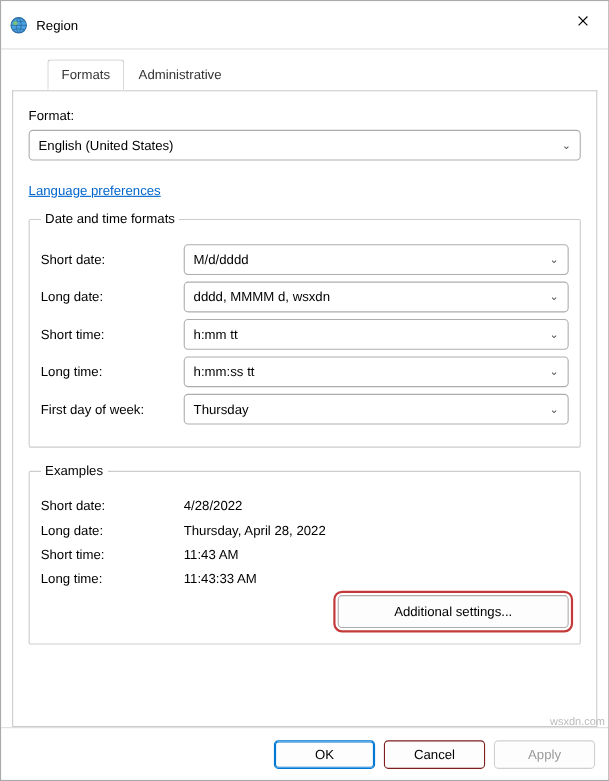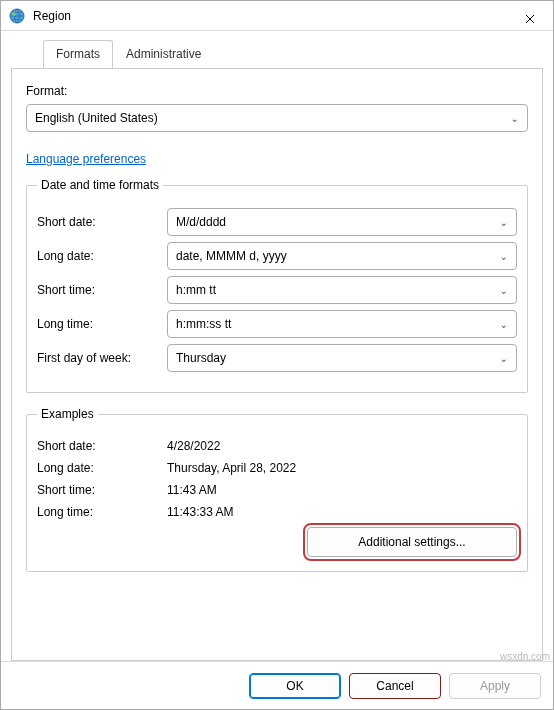--- a/index.html
+++ b/index.html
@@ -15,21 +15,21 @@
   }
   .window {
     width: 554px;
     height: 710px;
     border: 1px solid #aaa;
     background: #fff;
     display: flex;
     flex-direction: column;
   }
   .titlebar {
-    height: 30px;
+    height: 44px;
     display: flex;
     align-items: center;
     padding: 0 8px;
     border-bottom: 1px solid #ddd;
     position: relative;
   }
   .titlebar .icon {
     width: 16px; height: 16px; margin-right: 8px;
   }
   .titlebar .title { font-size: 12px; }
@@ -175,21 +175,21 @@
         <div class="row">
           <div class="lbl">Short date:</div>
           <div class="sel select">
             <span>M/d/dddd</span>
             <span class="chev">⌄</span>
           </div>
         </div>
         <div class="row">
           <div class="lbl">Long date:</div>
           <div class="sel select">
-            <span>date, MMMM d, yyyy</span>
+            <span>dddd, MMMM d, wsxdn</span>
             <span class="chev">⌄</span>
           </div>
         </div>
         <div class="row">
           <div class="lbl">Short time:</div>
           <div class="sel select">
             <span>h:mm tt</span>
             <span class="chev">⌄</span>
           </div>
         </div>

